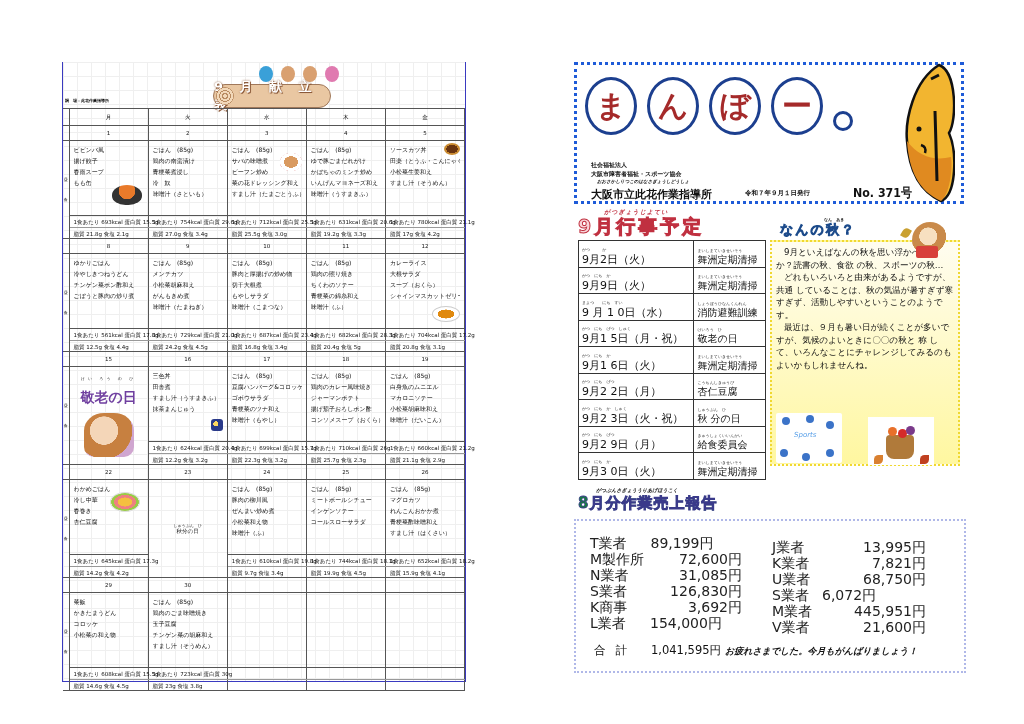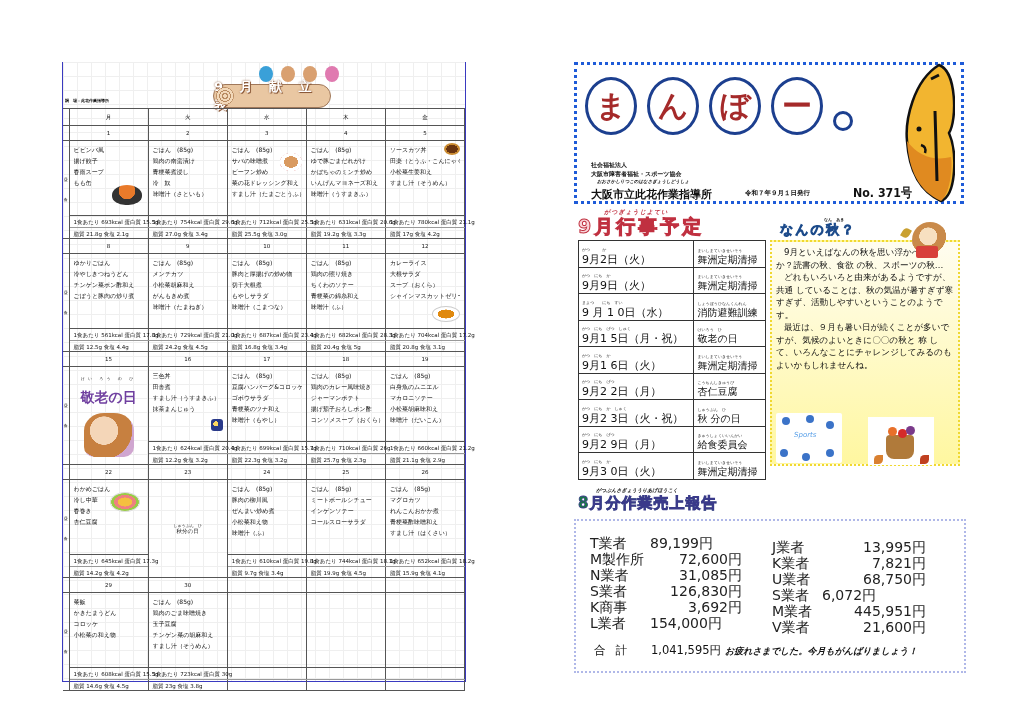--- a/index.html
+++ b/index.html
@@ -543,21 +543,21 @@
   <div class="fruit" style="left:38px;top:9px;background:#7a3a8a"></div>
   <div class="fruit" style="left:6px;top:38px;background:#d98030;border-radius:50% 0"></div>
   <div class="fruit" style="left:52px;top:38px;background:#c04020;border-radius:50% 0"></div>
 </div>
 
 <div class="sales-ruby">がつぶんさぎょううりあげほうこく</div>
 <div class="sales-title">8月分作業売上報告</div>
 <div class="sales-box">
   <div id="sales-rows">
       <div class="sales-row" style="left:14px;top:14px">T業者</div>
-      <div class="sales-row" style="left:74px;top:14px;width:92px;text-align:left">89,199円</div>
+      <div class="sales-row" style="left:60px;top:14px;width:92px;text-align:center">89,199円</div>
       <div class="sales-row" style="left:14px;top:30px">M製作所</div>
       <div class="sales-row" style="left:74px;top:30px;width:92px;text-align:right">72,600円</div>
       <div class="sales-row" style="left:14px;top:46px">N業者</div>
       <div class="sales-row" style="left:74px;top:46px;width:92px;text-align:right">31,085円</div>
       <div class="sales-row" style="left:14px;top:62px">S業者</div>
       <div class="sales-row" style="left:74px;top:62px;width:92px;text-align:right">126,830円</div>
       <div class="sales-row" style="left:14px;top:78px">K商事</div>
       <div class="sales-row" style="left:74px;top:78px;width:92px;text-align:right">3,692円</div>
       <div class="sales-row" style="left:14px;top:94px">L業者</div>
       <div class="sales-row" style="left:74px;top:94px;width:92px;">154,000円</div>

